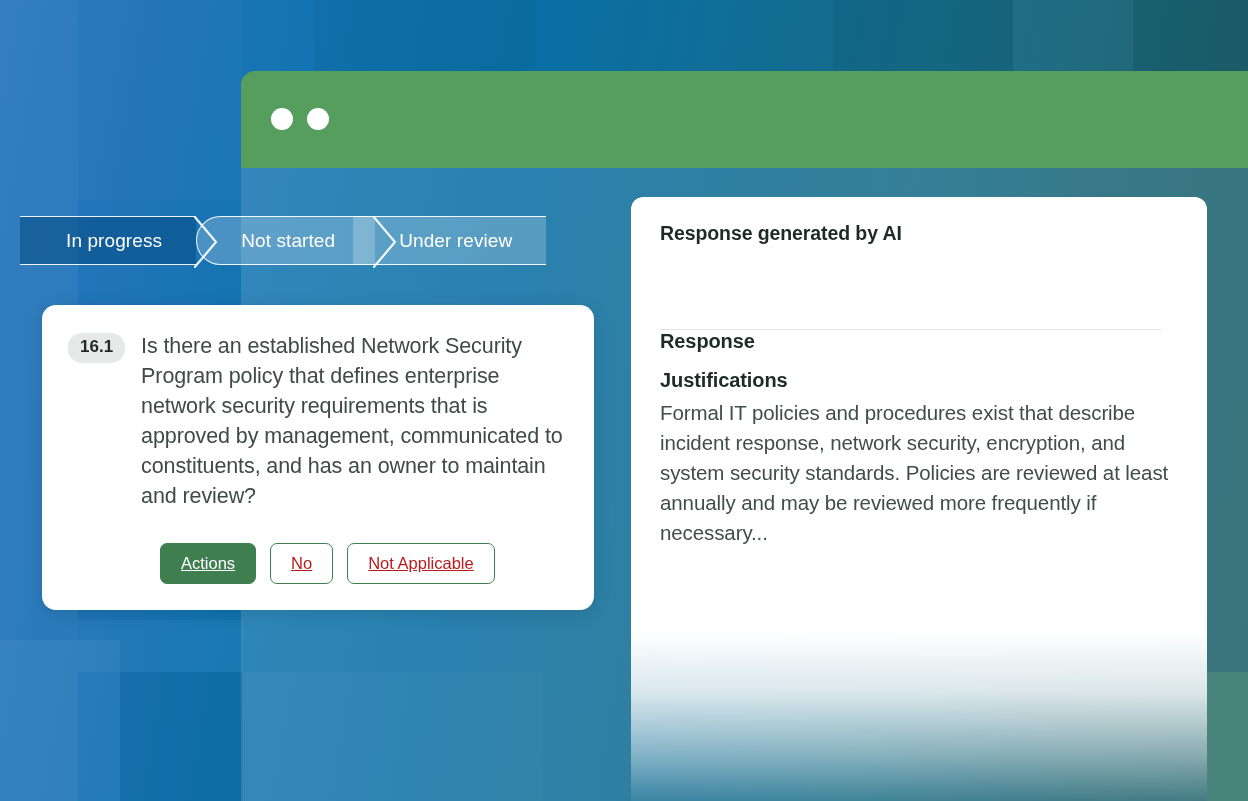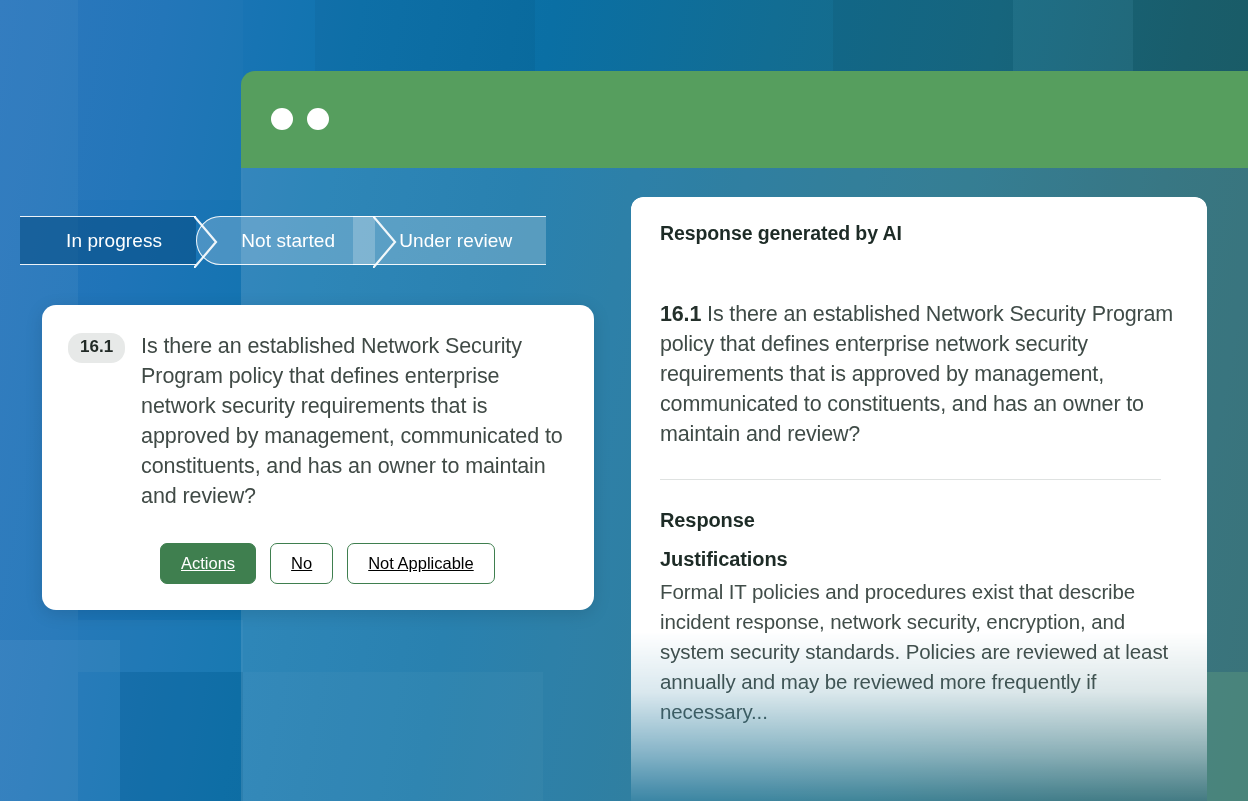--- a/index.html
+++ b/index.html
@@ -155,21 +155,21 @@
     white-space: nowrap;
     text-decoration: underline;
   }
   .btn-primary {
     background: #3f7f4f;
     color: #ffffff;
     border: 1.5px solid #3f7f4f;
   }
   .btn-outline {
     background: #ffffff;
-    color: #000000;
+    color: #b91c1c;
     border: 1.5px solid #3f7f4f;
   }
 
   
   .ai-panel {
     position: absolute;
     left: 631px; top: 197px;
     width: 576px; height: 604px;
     border-top-left-radius: 12px;
     border-top-right-radius: 12px;
@@ -211,21 +211,20 @@
   .ai-question b { color: #24302b; font-weight: bold; }
   .ai-divider {
     height: 1px;
     background: #dfe2e1;
     margin: 30px 15px 0 0;
   }
   .ai-section-title {
     font-size: 20px;
     font-weight: bold;
     color: #1d2b26;
-    margin-top: 29px;
     letter-spacing: -0.1px;
   }
   .ai-section-body {
     font-size: 20.5px;
     color: #414d49;
     line-height: 30px;
     margin-top: 6px;
     letter-spacing: -0.1px;
   }
   .ai-justif { margin-top: 6px; }
@@ -290,24 +289,20 @@
       <button class="btn btn-outline">Not Applicable</button>
     </div>
   </div>
 
   <div class="ai-panel">
     <div class="ai-panel-bg"></div>
     <div class="ai-header">
       <span class="ai-header-title">Response generated by AI</span>
     </div>
     <div class="ai-body">
-      <div class="ai-question">
-        <b>16.1</b>
-        <span>Is there an established Network Security Program policy that defines enterprise network security requirements that is approved by management, communicated to constituents, and has an owner to maintain and review?</span>
-      </div>
       <div class="ai-divider"></div>
       <div class="ai-section-title">Response</div>
       <div class="ai-section-title" style="margin-top:16px;">Justifications</div>
       <div class="ai-section-body ai-justif">Formal IT policies and procedures exist that describe incident response, network security, encryption, and system security standards. Policies are reviewed at least annually and may be reviewed more frequently if necessary...</div>
     </div>
   </div>
 
 </div>
 
 </body></html>

